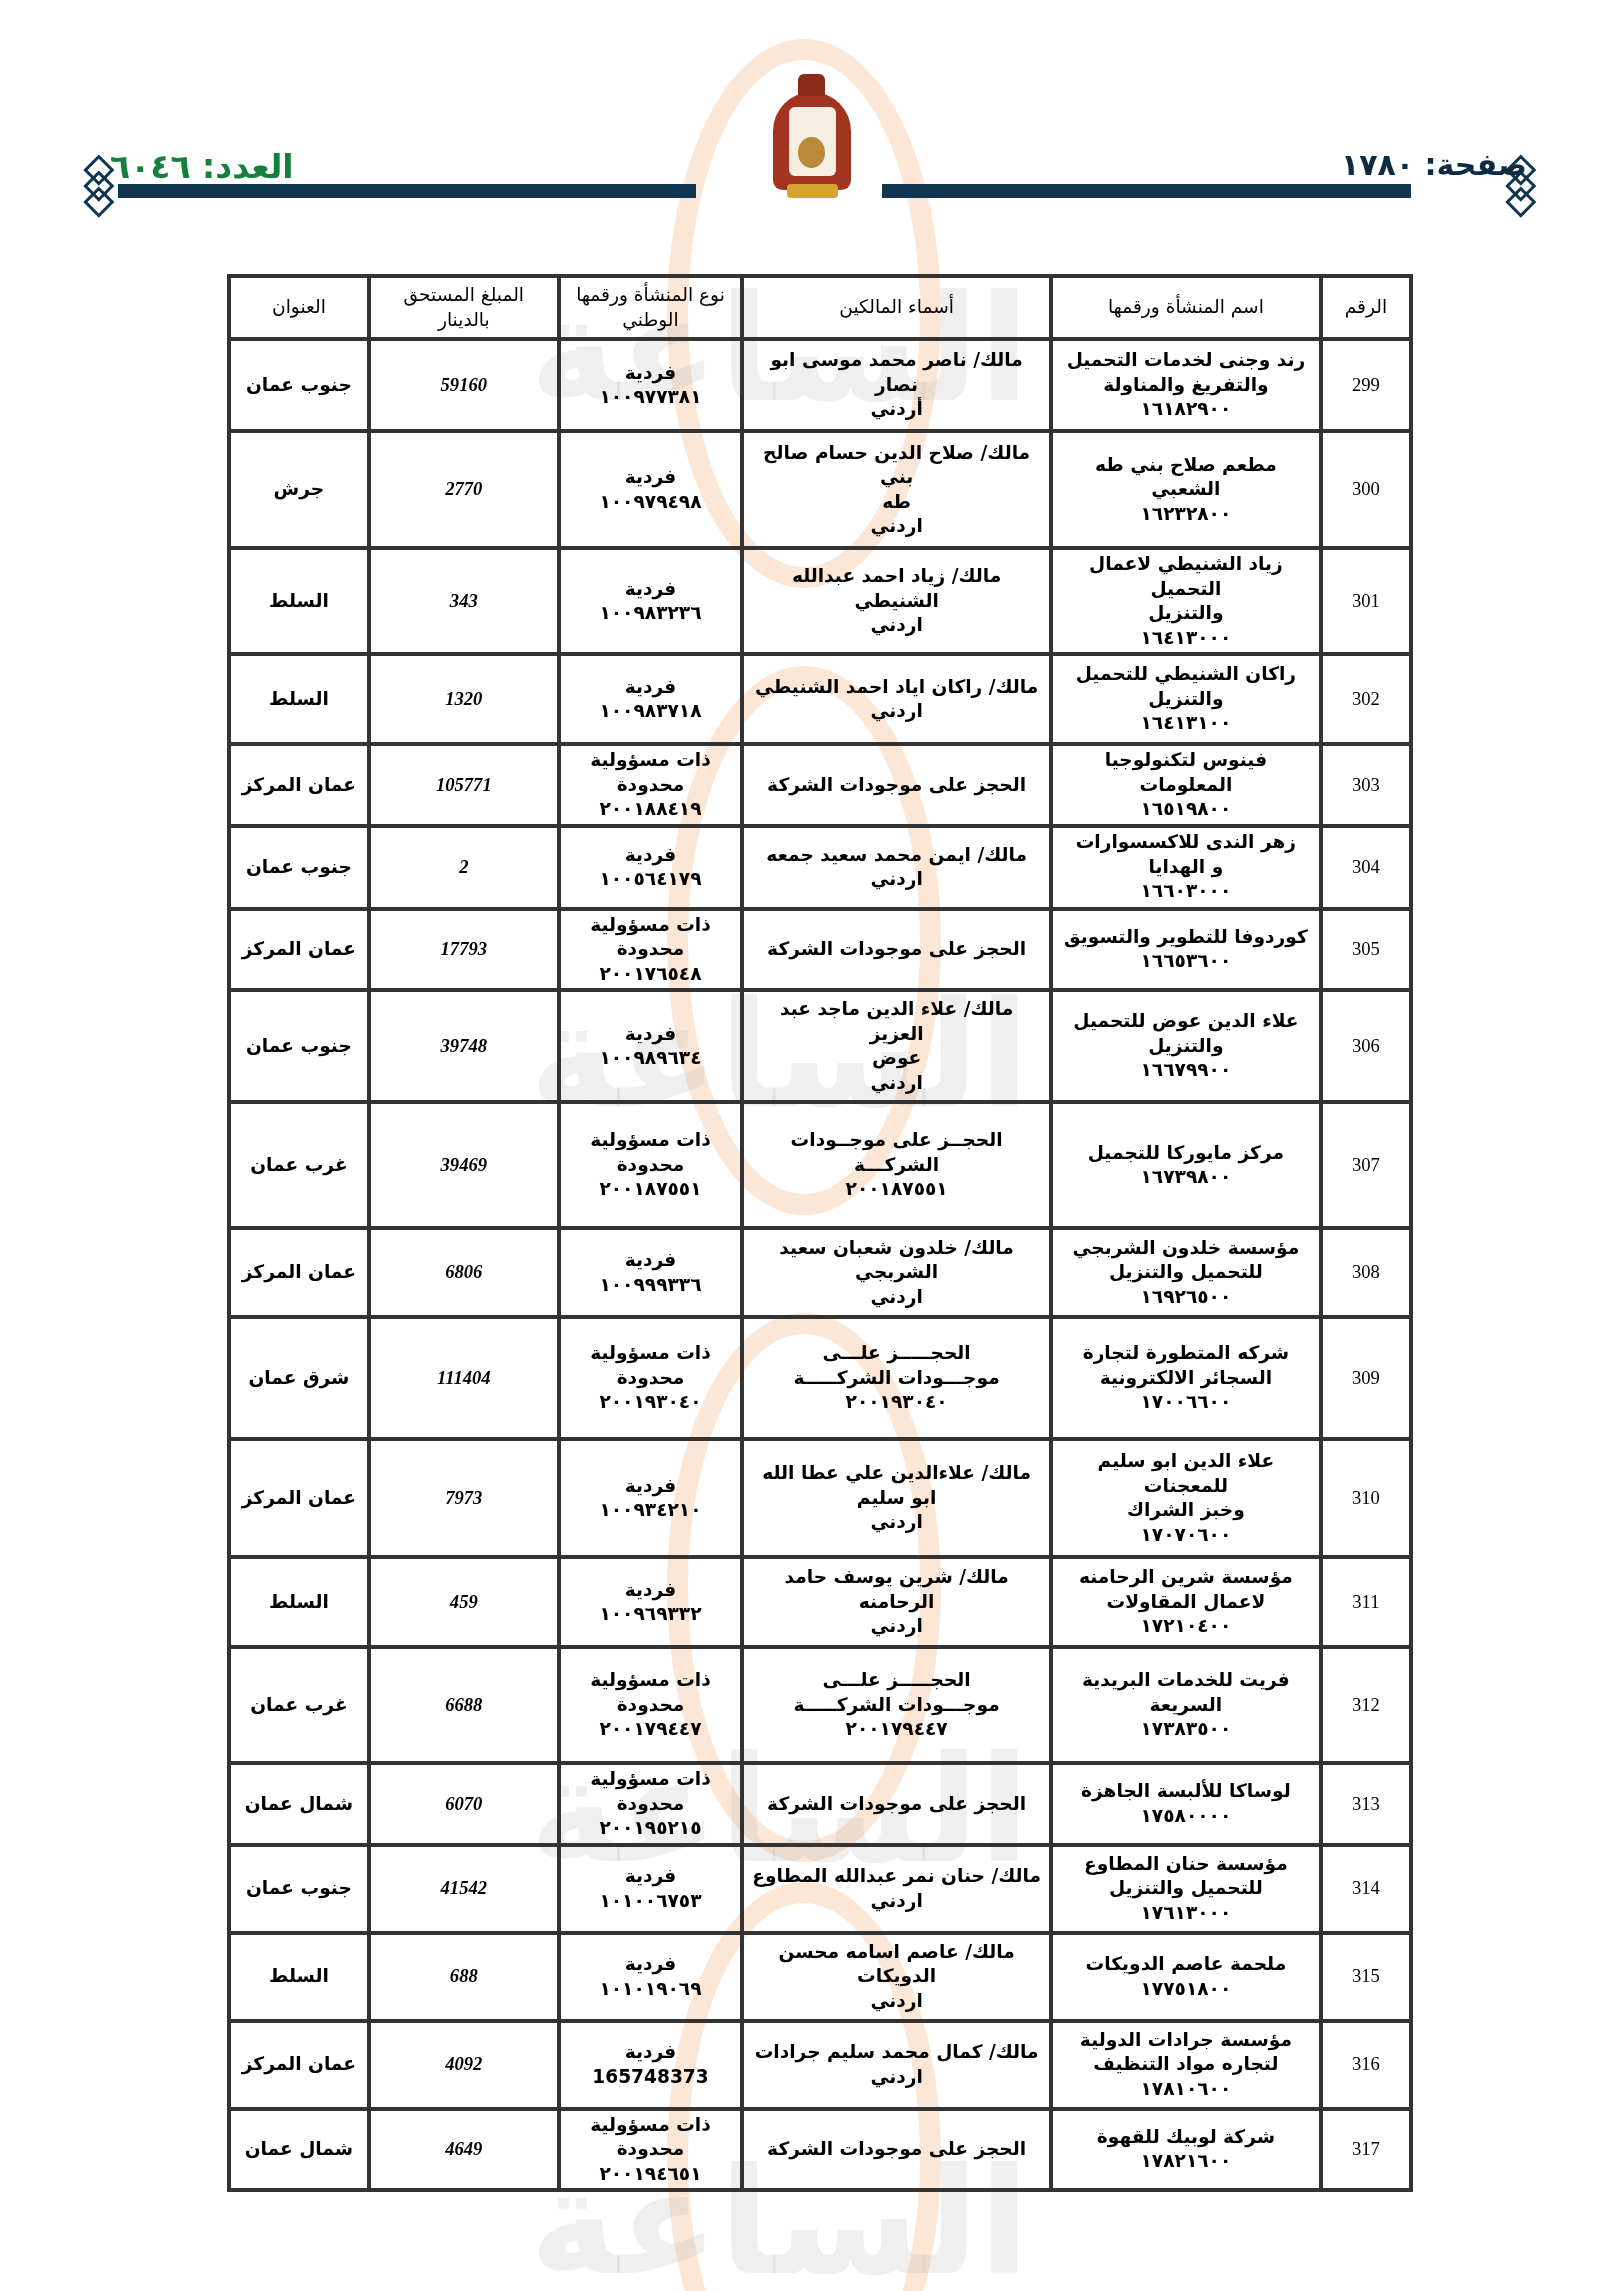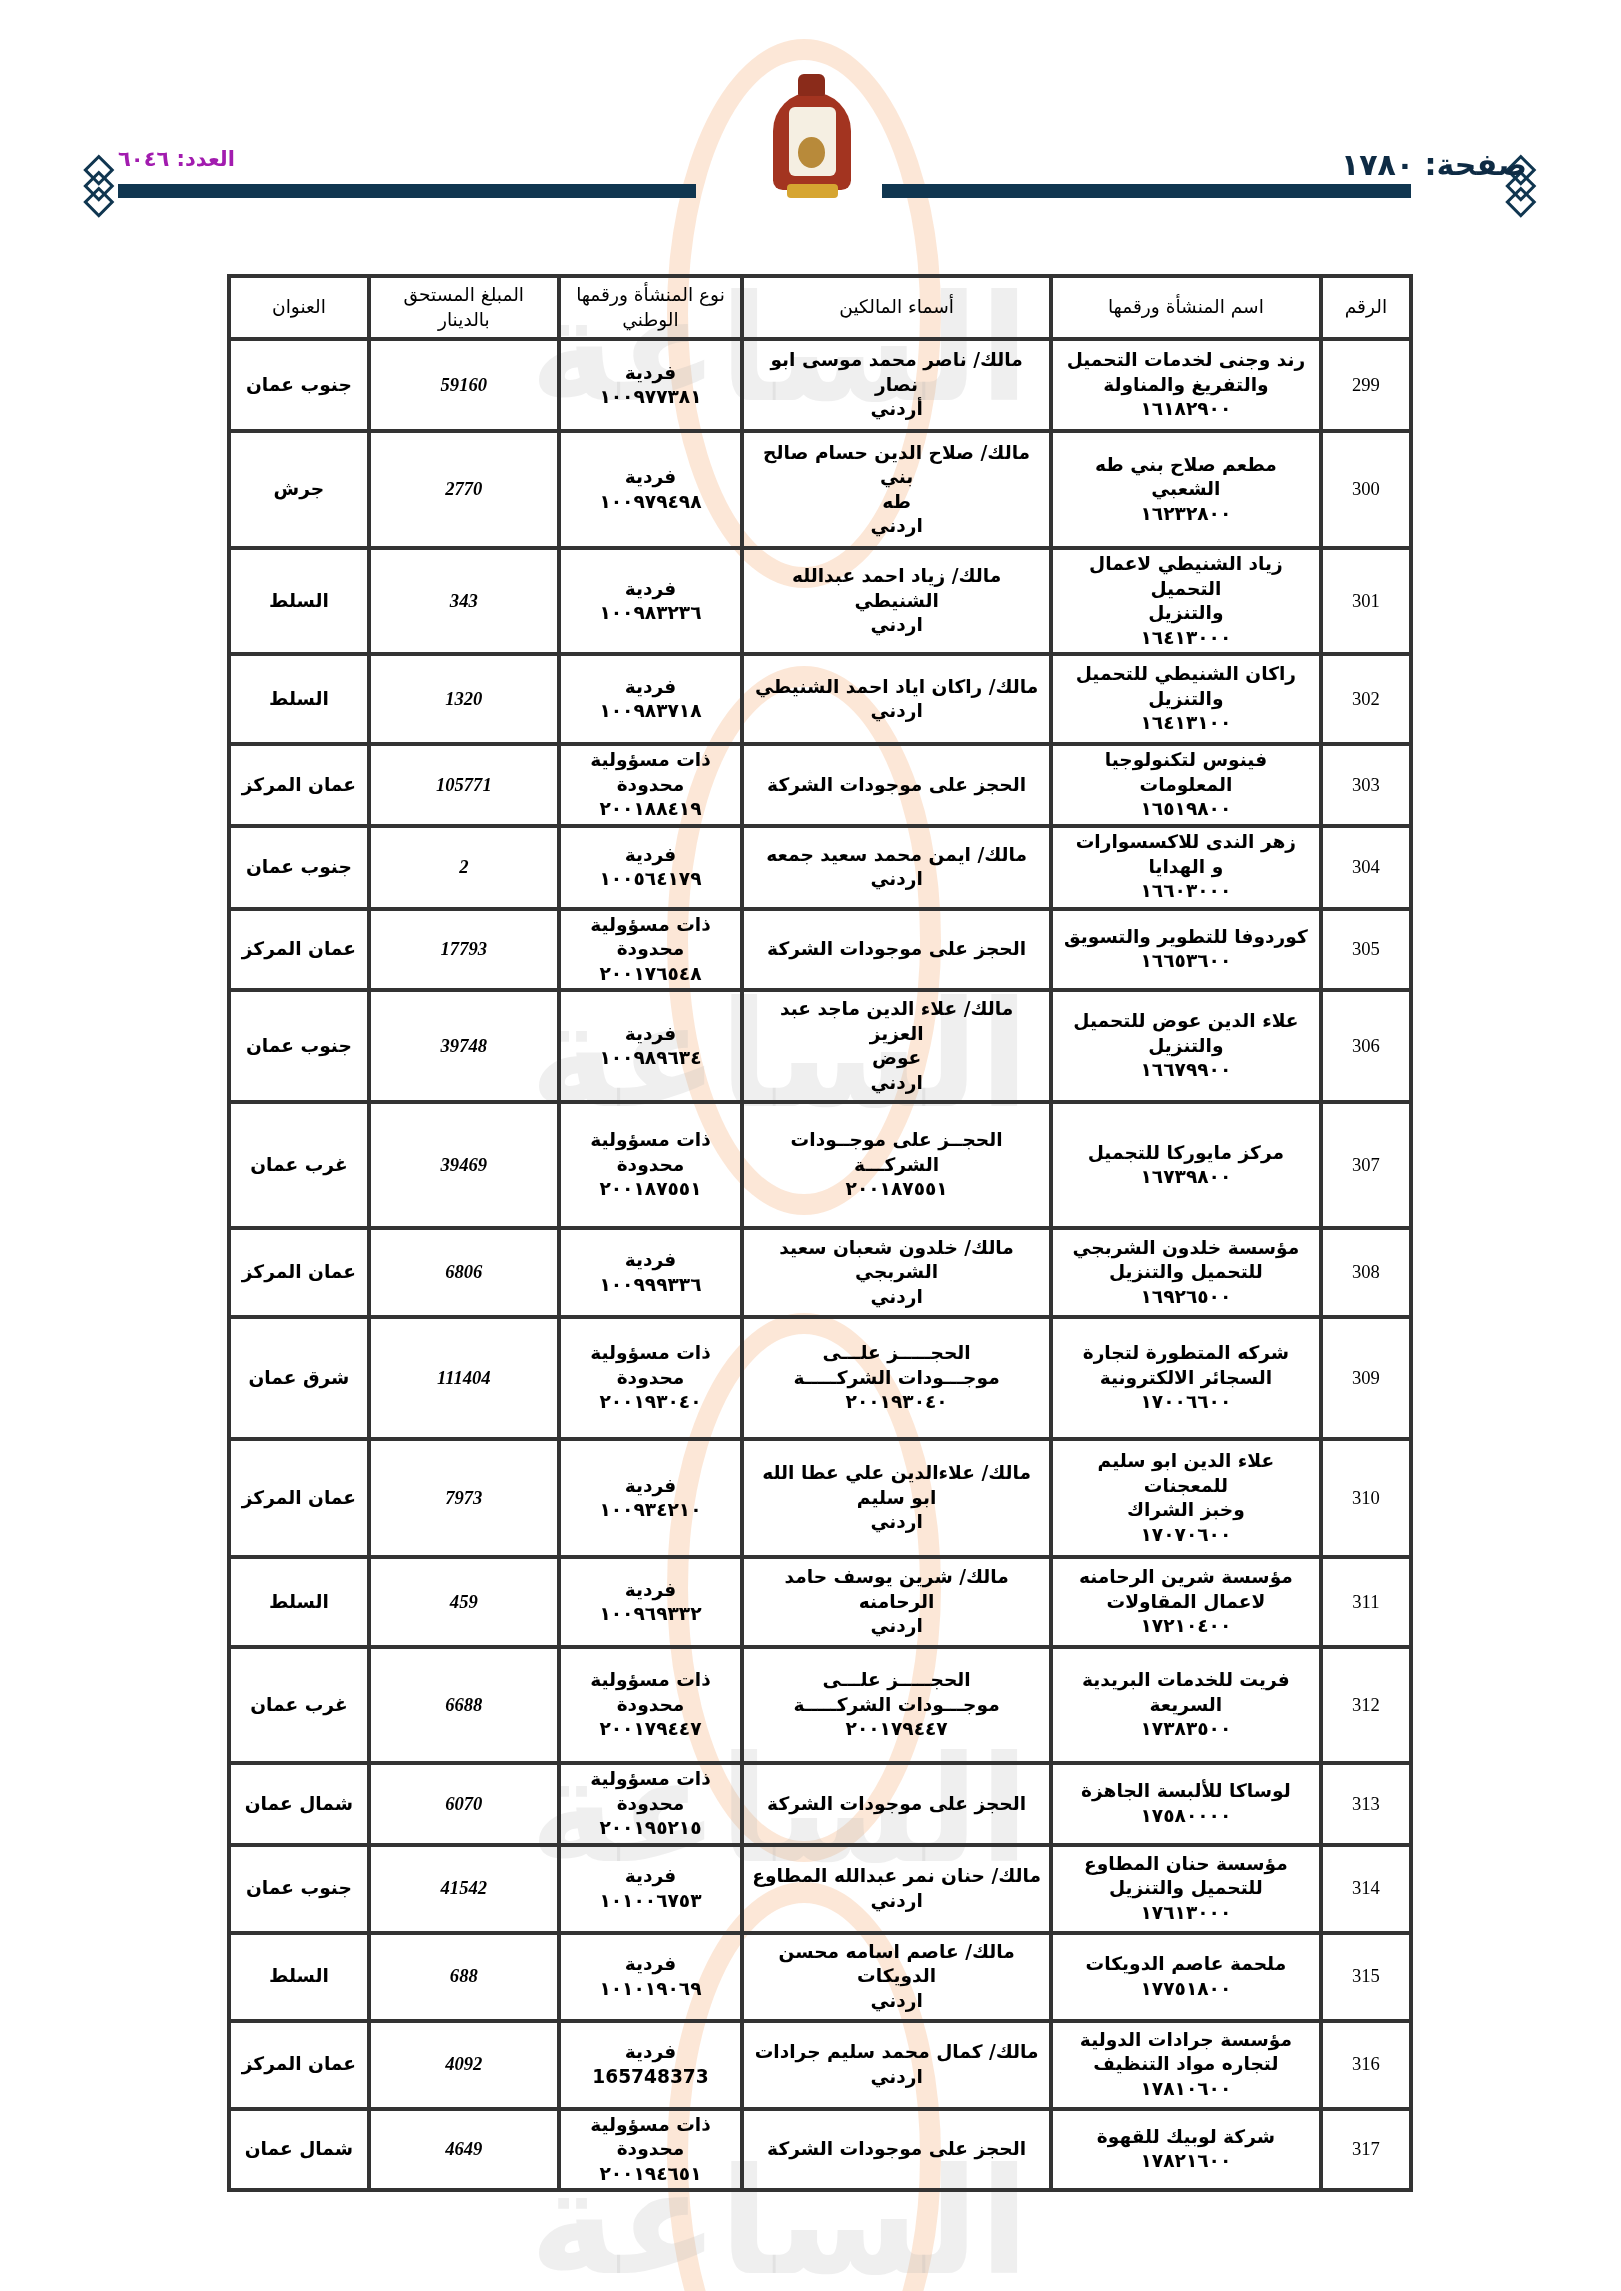--- a/index.html
+++ b/index.html
@@ -11,21 +11,21 @@
   .wm-text { position:absolute; font-weight:bold; color:rgba(180,180,180,0.22); font-size:147px; }
   .header { position:absolute; left:0; top:0; width:1621px; height:265px; }
   .rule { position:absolute; height:13.7px; background:#103650; top:184px; }
   .rule.left { left:118px; width:578px; }
   .rule.right { left:882px; width:529px; }
   .knot { position:absolute; top:165px; width:29px; height:57px; }
   .knot span { display:block; width:21.6px; height:21.6px; border:3.9px solid #103650; transform:rotate(45deg);
                margin:-5.9px auto 0 auto; box-sizing:border-box; }
   .page-no { position:absolute; right:94px; top:147px; font-size:30px; font-weight:bold; color:#0e2b44;
              direction:rtl; font-family:"DejaVu Sans", sans-serif; }
-  .issue-no { position:absolute; left:118px; top:147px; font-size:21px; font-weight:bold; color:#a21caf;
+  .issue-no { position:absolute; left:110px; top:147px; font-size:33px; font-weight:bold; color:#15803d;
               direction:rtl; font-family:"DejaVu Sans", sans-serif; }
   .title { position:absolute; left:0; width:1621px; top:206px; text-align:center; font-size:37px;
            font-weight:bold; color:#0e2b44; direction:rtl; }
   .emblem { position:absolute; left:765px; top:74px; width:94px; height:127px; }
   .emblem .mantle { position:absolute; left:7.8px; top:17.6px; width:78px; height:98px; background:#a33420;
                     border-radius:39px 39px 9.8px 9.8px; }
   .emblem .inner { position:absolute; left:23.5px; top:33px; width:47px; height:69px; background:#f5efe2; border-radius:5.9px; }
   .emblem .orb { position:absolute; left:33px; top:63px; width:27.4px; height:31px; background:#b88a3a; border-radius:50%; }
   .emblem .crown { position:absolute; left:33px; top:0; width:27.4px; height:21.6px; background:#8a2b1a; border-radius:5.9px 5.9px 2px 2px; }
   .emblem .base { position:absolute; left:21.6px; top:110px; width:51px; height:13.7px; background:#d6a531; border-radius:3.9px; }

